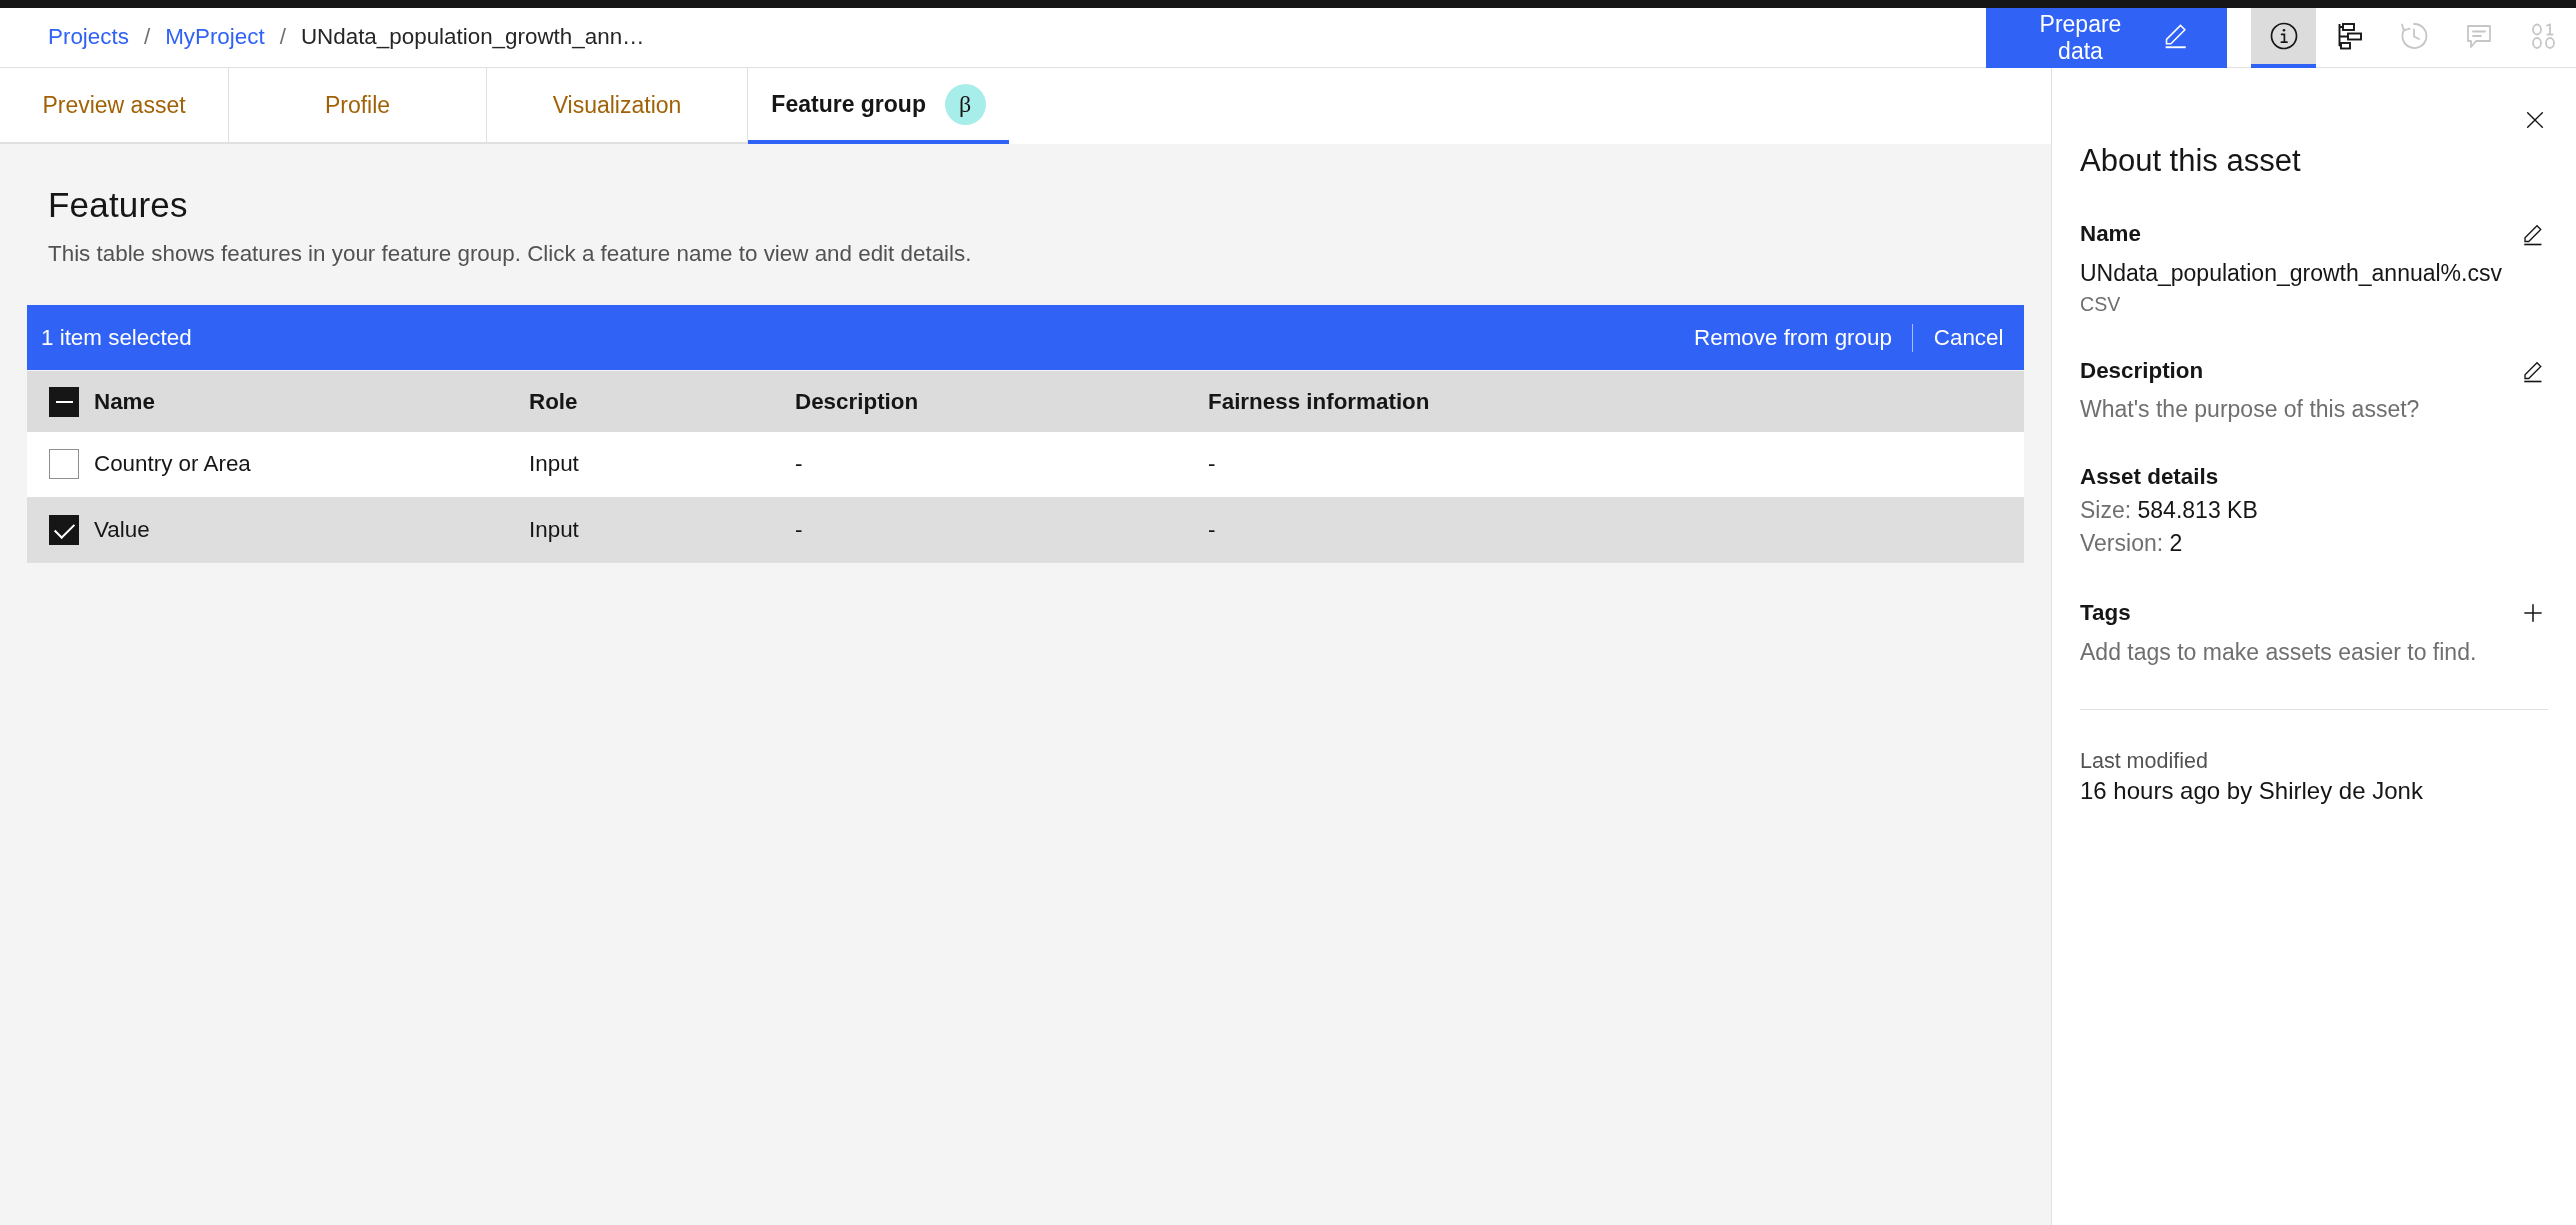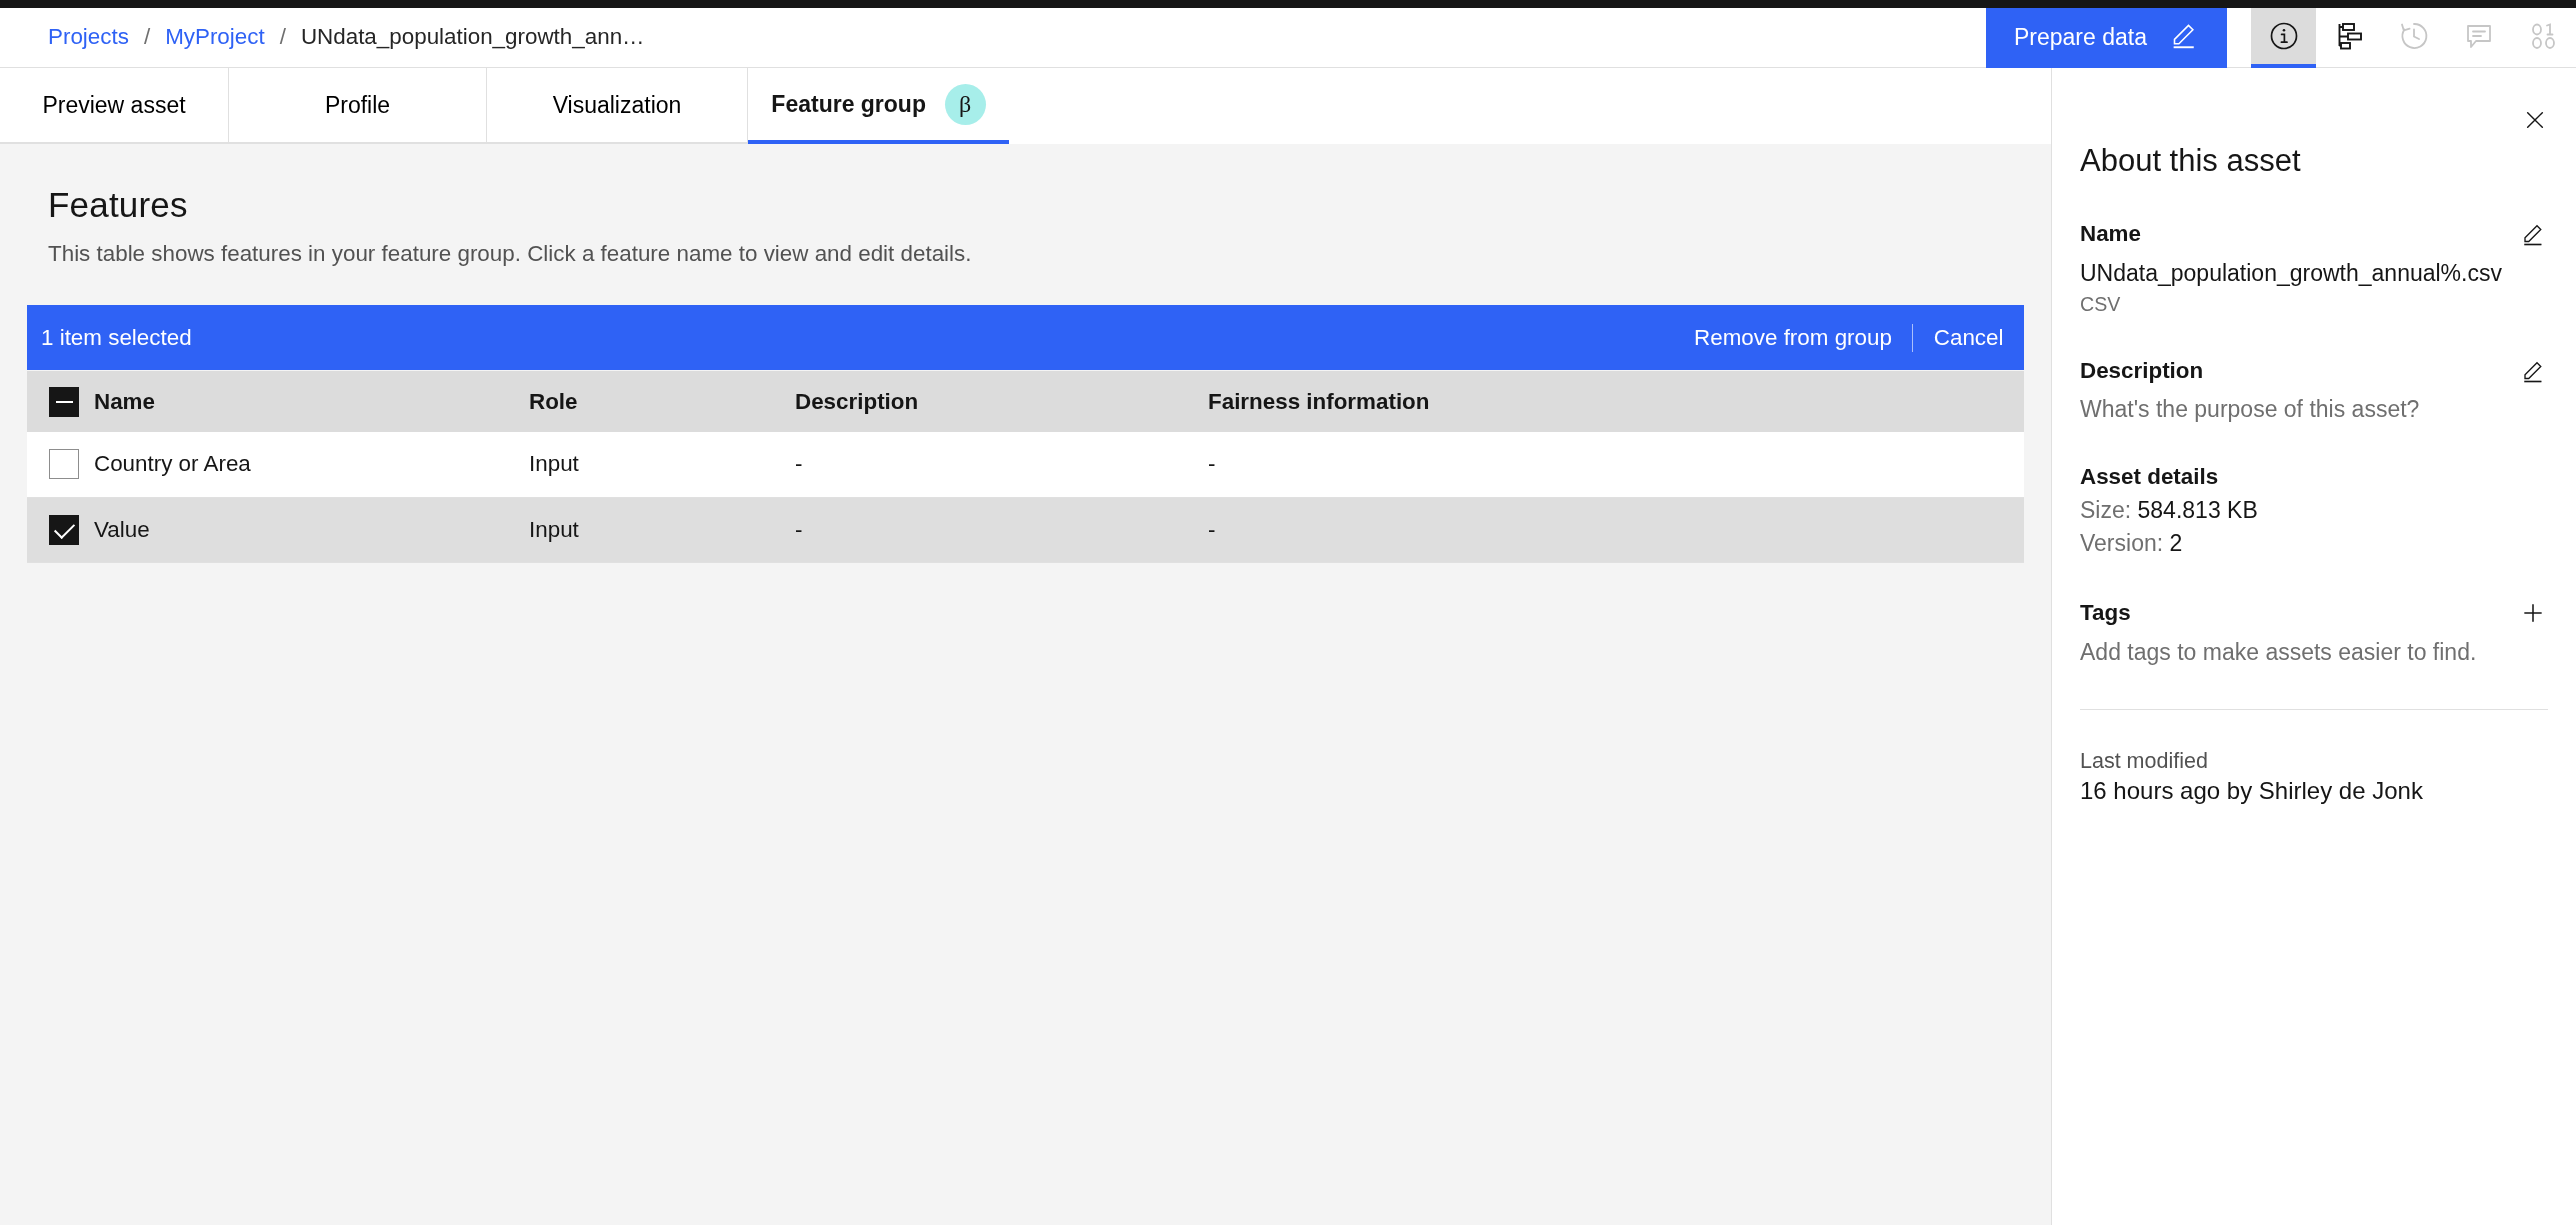--- a/index.html
+++ b/index.html
@@ -75,21 +75,21 @@
     color: #ffffff;
     border: none;
     display: flex;
     align-items: center;
     justify-content: center;
     gap: 24px;
     font-size: 23px;
     font-family: "Liberation Sans", sans-serif;
     cursor: pointer;
     flex-shrink: 0;
-    padding: 0 22px;
+    padding: 0 36px;
   }
 
   .header-icons {
     display: flex;
     align-items: stretch;
     flex-shrink: 0;
     padding-left: 24px;
     background: #fff;
   }
   .hicon {
@@ -125,21 +125,21 @@
     display: flex;
     align-items: stretch;
   }
   .tab {
     height: 76px;
     display: flex;
     align-items: center;
     justify-content: center;
     gap: 18.7px;
     font-size: 23px;
-    color: #000000;
+    color: #a16207;
     cursor: pointer;
     border-bottom: 2.8px solid #e0e0e0;
     border-right: 0.9px solid #e0e0e0;
     background: #fff;
     padding: 0 9.3px;
   }
   .tab.active {
     color: #161616;
     font-weight: bold;
     border-bottom: 4.7px solid #2f62f5;

